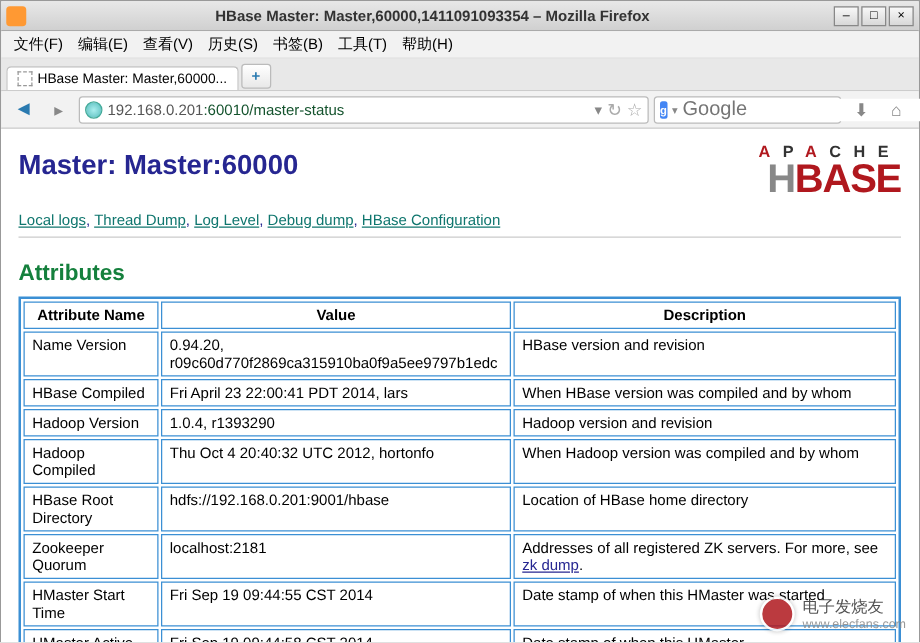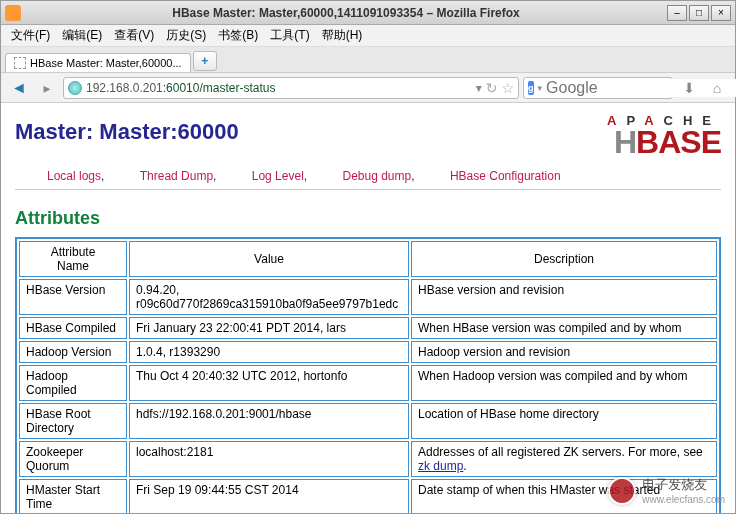--- a/index.html
+++ b/index.html
@@ -37,27 +37,27 @@
     
     .page-header { display: flex; justify-content: space-between; align-items: flex-start; }
     .page-title { color: #262691; font-size: 22px; font-weight: bold; margin-top: 6px; }
     .logo { text-align: right; }
     .logo-apache { font-family: Arial; font-size: 13px; font-weight: bold; letter-spacing: 10px; color: #333; }
     .logo-apache .red { color: #b0181e; }
     .logo-hbase { font-family: Arial Black, Arial; font-size: 32px; font-weight: 900; color: #b0181e; letter-spacing: -1px; line-height: 0.9; }
     .logo-hbase .grey { color: #888; }
     
     .navlinks { margin-top: 12px; font-size: 12px; border-bottom: 1px solid #ccc; padding-bottom: 6px; }
-    .navlinks a { color: #be185d; cursor: pointer; margin-left: 32px; }
+    .navlinks a { color: #0f766e; text-decoration: underline; cursor: pointer; }
     .navlinks .sep { color: #262691; }
     
     .section-title { color: #15803d; font-size: 18px; font-weight: bold; margin-top: 18px; margin-bottom: 8px; }
     
     .attr-table { width: 100%; border-collapse: separate; border-spacing: 2px; border: 2px solid #3b8fd4; }
-    .attr-table th { border: 1px solid #3b8fd4; padding: 3px 18px; font-weight: normal; font-size: 12px; background: #fff; }
+    .attr-table th { border: 1px solid #3b8fd4; padding: 3px 0; font-weight: bold; font-size: 12px; background: #fff; }
     .attr-table td { border: 1px solid #3b8fd4; padding: 3px 6px; font-size: 12px; background: #fff; vertical-align: top; }
     .attr-table a { color: #262691; text-decoration: underline; }
     .col-name { width: 108px; }
     .col-val { width: 280px; }
     
     .watermark { position: absolute; right: 10px; bottom: 8px; display: flex; align-items: center; gap: 6px; opacity: 0.85; }
     .watermark .circ { width: 28px; height: 28px; border: 2px solid #fff; border-radius: 50%; background: #b0181e; box-shadow: 0 0 4px rgba(0,0,0,0.3); }
     .watermark .txt { font-family: "Microsoft YaHei", sans-serif; font-size: 13px; color: #333; }
   </style>
 </head>
@@ -135,27 +135,27 @@
     <table class="attr-table">
       <thead>
         <tr>
           <th class="col-name">Attribute Name</th>
           <th class="col-val">Value</th>
           <th>Description</th>
         </tr>
       </thead>
       <tbody id="table-body">
           <tr>
-            <td>HBase Version</td>
+            <td>Name Version</td>
             <td>0.94.20, r09c60d770f2869ca315910ba0f9a5ee9797b1edc</td>
             <td>HBase version and revision</td>
           </tr>
           <tr>
             <td>HBase Compiled</td>
-            <td>Fri January 23 22:00:41 PDT 2014, lars</td>
+            <td>Fri April 23 22:00:41 PDT 2014, lars</td>
             <td>When HBase version was compiled and by whom</td>
           </tr>
           <tr>
             <td>Hadoop Version</td>
             <td>1.0.4, r1393290</td>
             <td>Hadoop version and revision</td>
           </tr>
           <tr>
             <td>Hadoop Compiled</td>
             <td>Thu Oct 4 20:40:32 UTC 2012, hortonfo</td>

